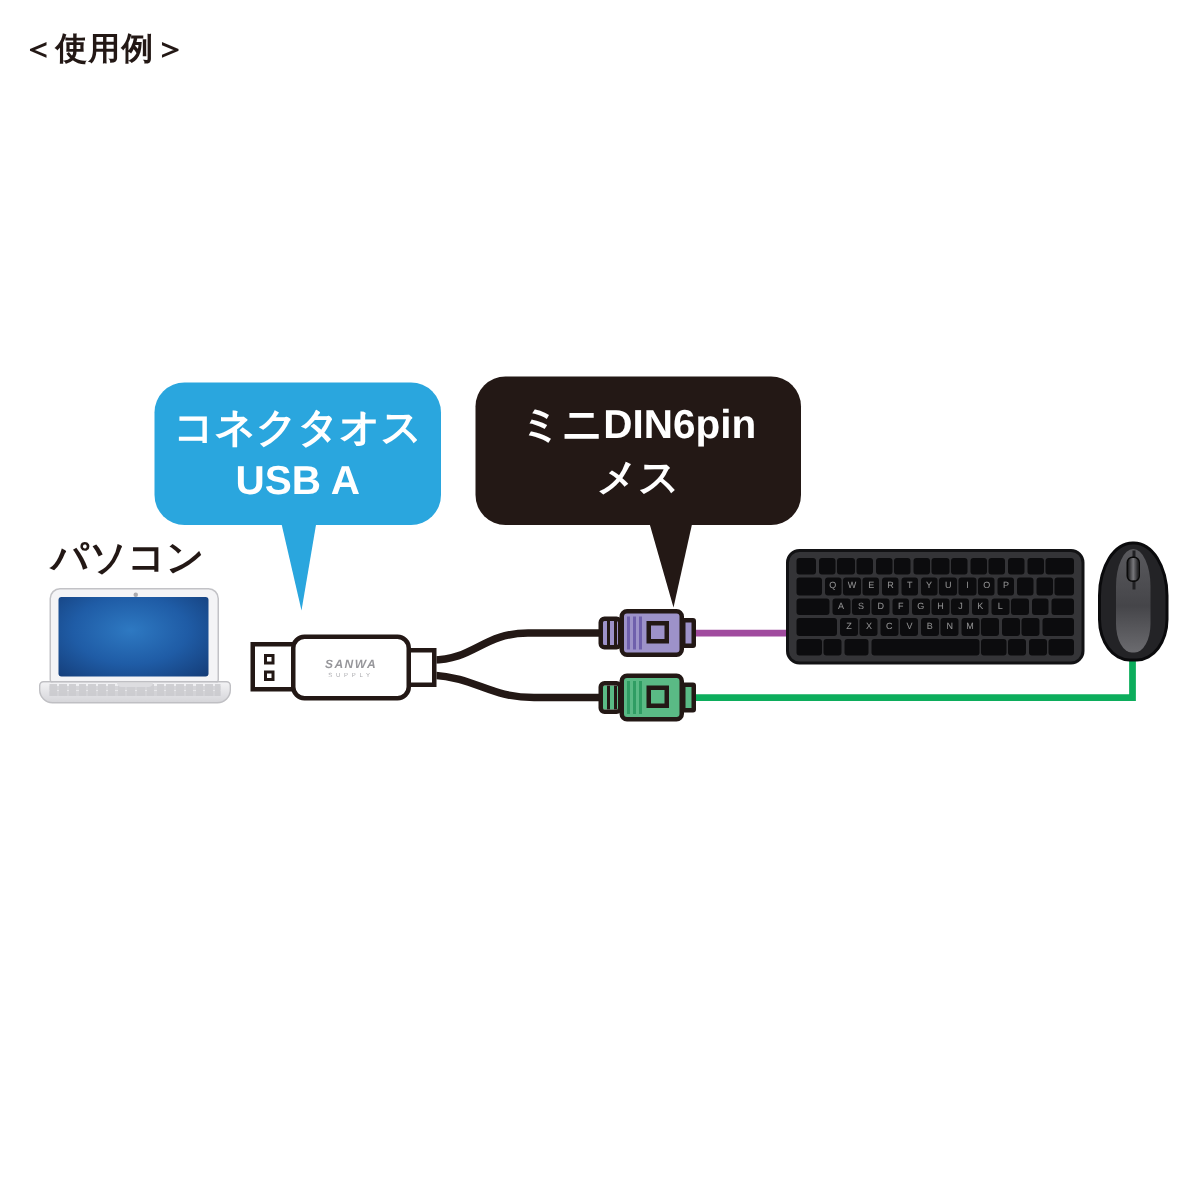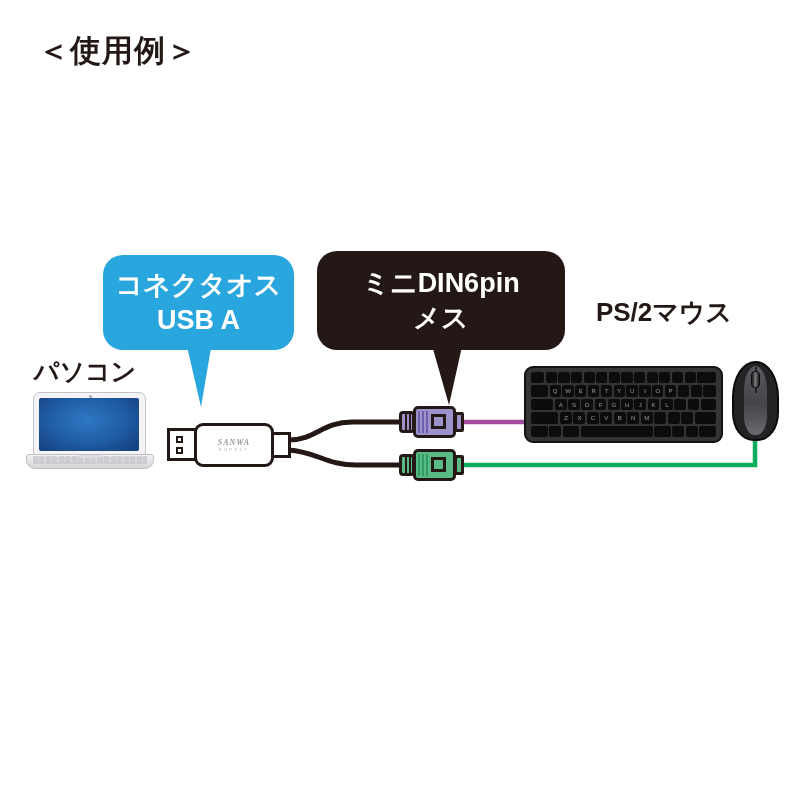--- a/index.html
+++ b/index.html
@@ -4,27 +4,27 @@
 <style>
   html,body{margin:0;padding:0;background:#fff;}
   .canvas{
     position:relative;width:800px;height:800px;background:#fff;overflow:hidden;
     font-family:"Liberation Sans",sans-serif;color:var(--ink-black,#231815);
   }
   .abs{position:absolute;}
   svg.overlay{position:absolute;left:0;top:0;z-index:1;pointer-events:none;}
 
   
-  .title{left:38px;top:18px;font-size:31px;font-weight:bold;letter-spacing:1px;z-index:3;margin-top:12px;}
+  .title{left:15px;top:18px;font-size:21px;font-weight:bold;letter-spacing:1px;z-index:3;}
   .bubble{
     z-index:3;border-radius:20px;display:flex;flex-direction:column;justify-content:center;
     align-items:center;color:#fff;font-weight:bold;font-size:27px;line-height:1.28;text-align:center;
   }
   .bubble.blue{left:103px;top:255px;width:191px;height:95px;background:var(--bubble-blue);}
-  .bubble.black{left:317px;top:251px;width:248px;height:99px;background:var(--ink-black);}
+  .bubble.black{left:317px;top:251px;width:217px;height:99px;background:var(--ink-black);}
   .pc-label{left:20px;top:355px;width:130px;text-align:center;font-size:25px;font-weight:bold;z-index:3;}
   .ps2-label{left:540px;top:296px;width:248px;text-align:center;font-size:26px;font-weight:bold;line-height:1.3;z-index:3;}
 
   
   .laptop{left:26px;top:392px;width:130px;height:80px;z-index:2;}
   .laptop-lid{position:absolute;left:7px;top:0;width:113px;height:64px;background:#F4F4F6;
     border:1px solid #C2C2C6;border-radius:7px 7px 3px 3px;box-sizing:border-box;}
   .laptop-cam{position:absolute;left:50%;top:2px;width:3px;height:3px;margin-left:-1px;border-radius:50%;background:#AAAAAE;}
   .laptop-screen{position:absolute;left:13px;top:6px;width:100px;height:53px;border-radius:2px;
     background:radial-gradient(ellipse at 48% 42%, var(--screen-center) 0%, #1F5CA6 52%, var(--screen-edge) 100%);}
@@ -36,21 +36,21 @@
                      repeating-linear-gradient(0deg,#CFCFD3 0 3px,transparent 3px 4px);opacity:.8;}
   .laptop-notch{position:absolute;left:50%;top:0;width:24px;height:3px;margin-left:-12px;background:#DDDDE0;border-radius:0 0 4px 4px;}
 
   
   .usb-plug{left:167px;top:428px;width:31px;height:33px;background:#fff;border:3px solid var(--ink-black);
     box-sizing:border-box;z-index:2;display:flex;flex-direction:column;justify-content:center;gap:4px;padding-left:6px;}
   .usb-hole{width:7px;height:7px;border:2px solid var(--ink-black);background:#fff;box-sizing:border-box;}
   .usb-tab{left:270px;top:432px;width:21px;height:26px;background:#fff;border:3px solid var(--ink-black);box-sizing:border-box;z-index:1;}
   .usb-body{left:194px;top:423px;width:80px;height:44px;background:#fff;border:3.5px solid var(--ink-black);
     border-radius:9px;box-sizing:border-box;z-index:2;display:flex;flex-direction:column;justify-content:center;align-items:center;}
-  .brand{font-size:8px;font-weight:bold;font-style:italic;color:#97979B;letter-spacing:1px;line-height:1;font-family:Liberation Serif, serif;}
+  .brand{font-size:8px;font-weight:bold;font-style:italic;color:#97979B;letter-spacing:1px;line-height:1;}
   .brand-sub{font-size:4px;color:#ABABAF;letter-spacing:2.5px;line-height:1;margin-top:1px;}
 
   
   .ps2{width:70px;height:32px;z-index:2;}
   .ps2.purple{left:396px;top:406px;--body:var(--purple-body);--dark:var(--purple-dark);}
   .ps2.green{left:396px;top:449px;--body:var(--green-body);--dark:var(--green-dark);}
   .ps2-ribs{position:absolute;left:3px;top:5px;width:16px;height:22px;border:3px solid var(--ink-black);
     border-radius:4px;box-sizing:border-box;
     background:repeating-linear-gradient(90deg,var(--body) 0 2.5px,var(--ink-black) 2.5px 4.5px);}
   .ps2-body{position:absolute;left:17px;top:0;width:43px;height:32px;border:3.5px solid var(--ink-black);
@@ -100,21 +100,20 @@
     <div>コネクタオス</div>
     <div>USB A</div>
   </div>
   <div class="abs bubble black">
     <div>ミニDIN6pin</div>
     <div>メス</div>
   </div>
 
   <div class="abs pc-label">パソコン</div>
   <div class="abs ps2-label">
-    <div>PS/2マウス</div>
   </div>
 
   <div class="abs laptop">
     <div class="laptop-lid">
       <div class="laptop-cam"></div>
     </div>
     <div class="laptop-screen"></div>
     <div class="laptop-base">
       <div class="laptop-keys"></div>
       <div class="laptop-notch"></div>

